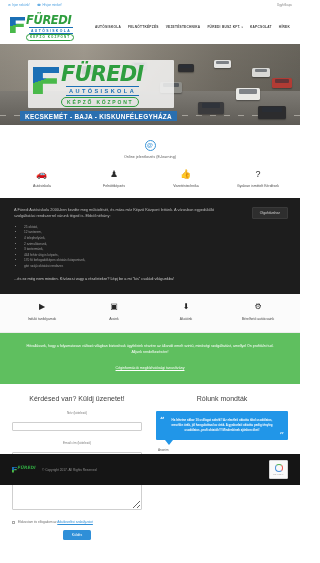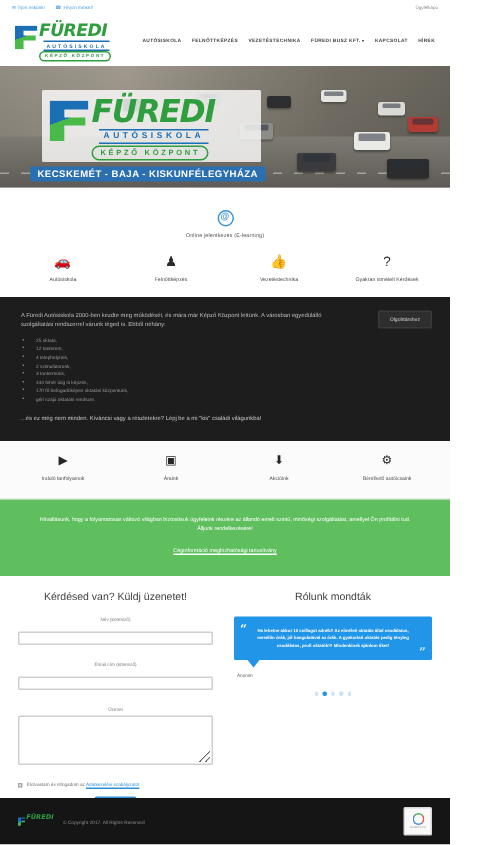--- a/index.html
+++ b/index.html
@@ -2,21 +2,21 @@
 <html><head>
 <meta charset="utf-8">
 <style>
   * { box-sizing: border-box; margin: 0; padding: 0; }
   html, body {
     width: 300px; height: 563px;
     font-family: "Liberation Sans", sans-serif;
     background: #ffffff;
     overflow: hidden;
   }
-  .page { width: 300px; height: 563px; position: relative; }
+  .page { width: 300px; height: 485px; position: relative; }
 
   
   .topbar {
     height: 10px; background: #fff;
     display: flex; align-items: center;
     padding: 0 8px; font-size: 3.1px; color: #4a9fe0;
   }
   .topbar .tb-left { display: flex; gap: 7px; align-items: center; }
   .topbar .tb-right { margin-left: auto; color: #8a8a8a; font-size: 3px; }
   .tb-item { display: flex; align-items: center; gap: 1.5px; }

